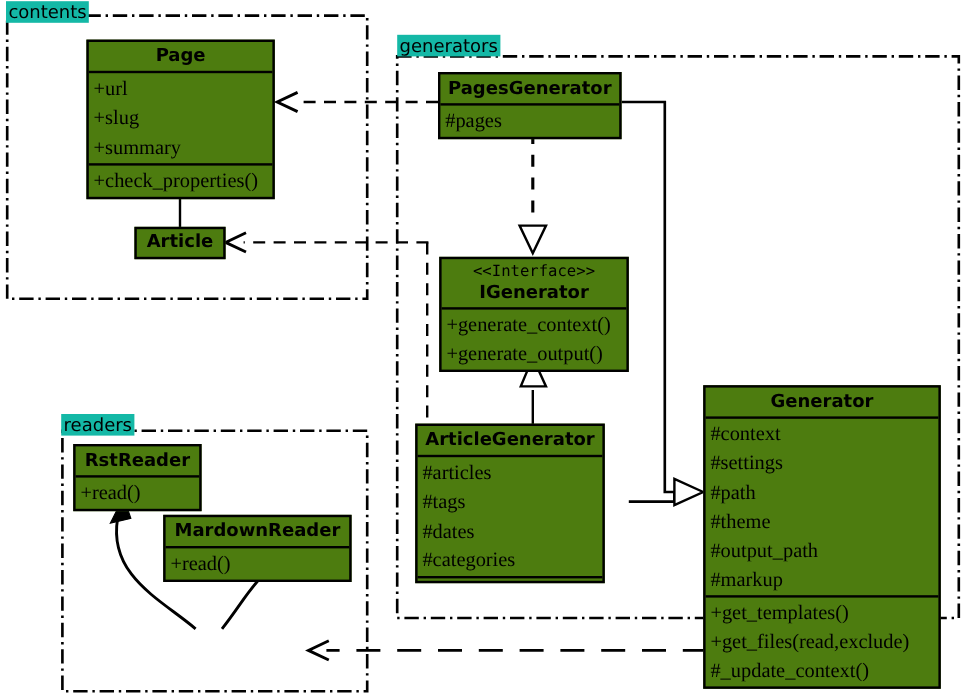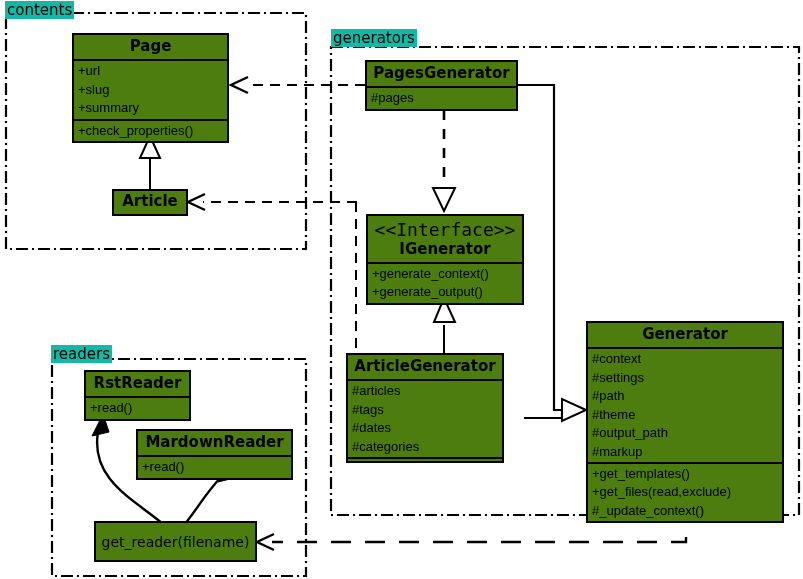--- a/index.html
+++ b/index.html
@@ -44,32 +44,32 @@
     font-size: 15px;
     text-align: center;
     color: #000;
     padding: 3px 4px 4px 4px;
     line-height: 1.15;
     white-space: nowrap;
   }
   .uml-stereotype {
     font-family: "DejaVu Sans Mono", monospace;
     font-weight: normal;
-    font-size: 18px;
+    font-size: 13px;
     text-align: center;
     display: block;
     line-height: 1.2;
   }
   .uml-compartment {
     border-top: 2px solid #000;
     padding: 1px 0 1px 0;
   }
   .uml-feature {
-    font-family: Liberation Sans, sans-serif;
-    font-size: 13px;
+    font-family: Liberation Serif, serif;
+    font-size: 17px;
     color: #000;
     line-height: 1.42;
     padding: 0 2px 0 4px;
     white-space: nowrap;
   }
   .plain-label {
     font-family: "DejaVu Sans", sans-serif;
     font-size: 14px;
     text-align: center;
     color: #000;
@@ -213,33 +213,28 @@
       <div class="uml-feature">#output_path</div>
       <div class="uml-feature">#markup</div>
     </div>
     <div class="uml-compartment">
       <div class="uml-feature">+get_templates()</div>
       <div class="uml-feature">+get_files(read,exclude)</div>
       <div class="uml-feature">#_update_context()</div>
     </div>
   </div>
 
-  <div class="uml-box" style="left:84px; top:370px; width:107px;">
+  <div class="uml-box" style="left:61px; top:370px; width:107px;">
     <div class="uml-title">RstReader</div>
     <div class="uml-compartment">
       <div class="uml-feature">+read()</div>
     </div>
   </div>
 
   <div class="uml-box" style="left:136px; top:429px; width:157px;">
     <div class="uml-title">MardownReader</div>
     <div class="uml-compartment">
       <div class="uml-feature">+read()</div>
     </div>
   </div>
 
-  <div class="uml-box" style="left:94px; top:521px; width:163px; height:41px;">
-    <div class="box-func">
-      <span class="plain-label">get_reader(filename)</span>
-    </div>
-  </div>
 
 </div>
 
 </body></html>

